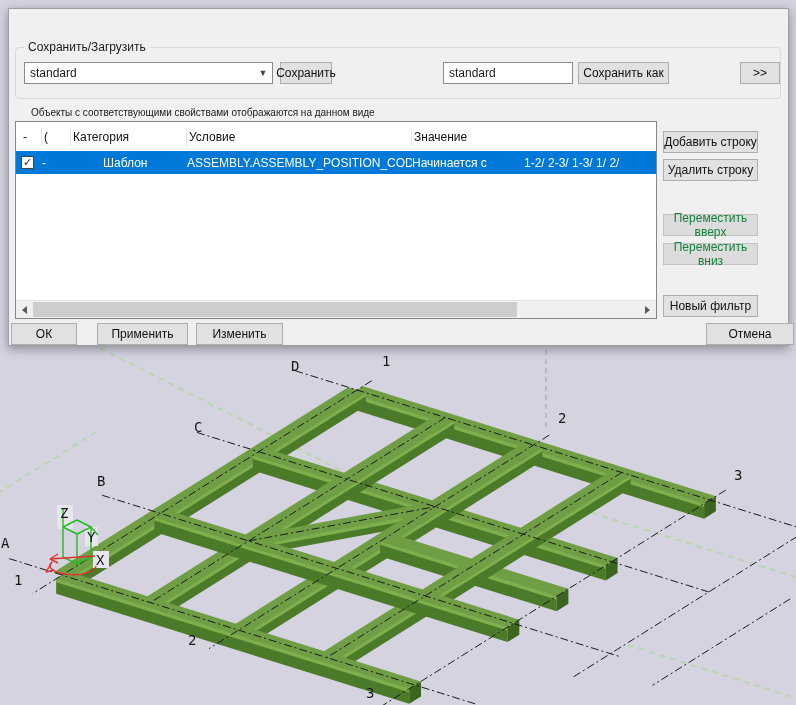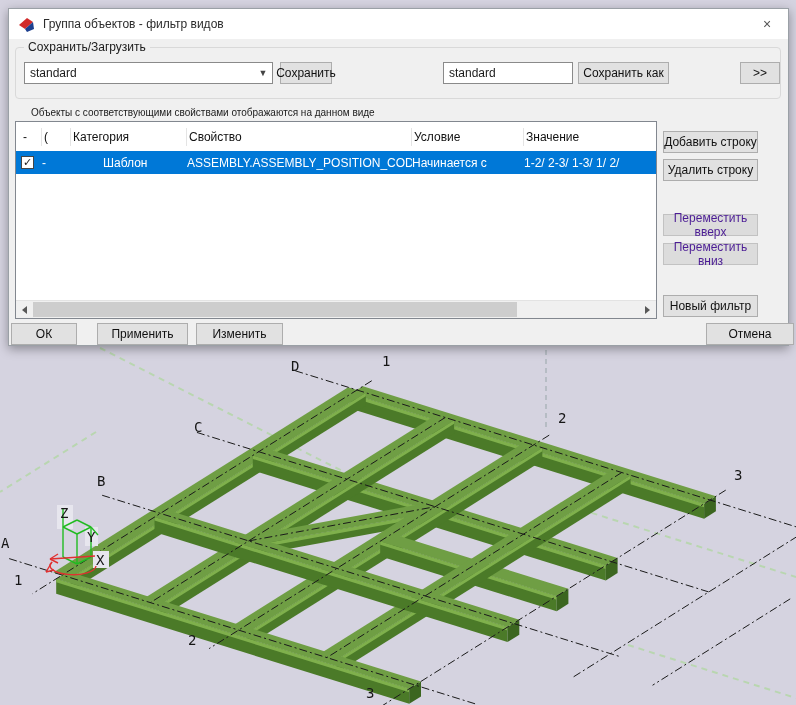--- a/index.html
+++ b/index.html
@@ -31,21 +31,21 @@
     border:1px solid #8a8a8a;box-sizing:border-box;display:flex;align-items:center;
   }
   .combo .val{flex:1;padding-left:5px;}
   .combo .chev{width:18px;text-align:center;color:#444;font-size:9px;}
   .btn{
     position:absolute;height:22px;background:#e1e1e1;border:1px solid #adadad;
     box-sizing:border-box;text-align:center;font-size:12px;color:#111;
     display:flex;align-items:center;justify-content:center;cursor:pointer;
     font-family:"Liberation Sans", sans-serif;
   }
-  .btn.disabled{background:#dcdcdc;border-color:#c2c2c2;color:#4c1d95;cursor:default;}
+  .btn.disabled{background:#dcdcdc;border-color:#c2c2c2;color:#15803d;cursor:default;}
   .textinput{
     position:absolute;left:427px;top:14px;width:130px;height:22px;background:#fff;
     border:1px solid #8a8a8a;box-sizing:border-box;padding-left:5px;display:flex;align-items:center;
   }
   #desc{position:absolute;left:22px;top:98px;font-size:10px;}
   
   #ftable{
     position:absolute;left:6px;top:112px;width:642px;height:198px;
     background:#fff;border:1px solid #82878f;box-sizing:border-box;overflow:hidden;
   }
@@ -170,49 +170,40 @@
       <text x="97" y="486" class="svg-label">B</text>
       <text x="734" y="480" class="svg-label">3</text>
       <text x="1" y="548" class="svg-label">A</text>
       <text x="14" y="585" class="svg-label">1</text>
       <text x="188" y="645" class="svg-label">2</text>
       <text x="366" y="698" class="svg-label">3</text>
     </g>
 </svg>
 
 <div id="dialog">
-  <div id="titlebar">
-    <svg id="title-icon" viewBox="0 0 17 17">
-      <polygon points="1,9 9,2 15,6 7,13" fill="#d22b2b"></polygon>
-      <polygon points="7,13 15,6 16,13 9,16" fill="#1d3f8f"></polygon>
-    </svg>
-    <span id="title-text">Группа объектов - фильтр видов</span>
-    <div id="close-btn">×</div>
-  </div>
 
   <div class="groupbox">
     <span class="groupbox-label">Сохранить/Загрузить</span>
     <div class="combo">
       <span class="val">standard</span>
       <span class="chev">▼</span>
     </div>
     <div class="btn" style="left:264px;top:14px;width:52px;">Сохранить</div>
     <div class="textinput">standard</div>
     <div class="btn" style="left:562px;top:14px;width:91px;">Сохранить как</div>
     <div class="btn" style="left:724px;top:14px;width:40px;">&gt;&gt;</div>
   </div>
 
   <div id="desc">Объекты с соответствующими свойствами отображаются на данном виде</div>
 
   <div id="ftable">
     <div id="thead" class="trow">
         <div class="hcell">-</div>
         <div class="hcell">(</div>
         <div class="hcell">Категория</div>
-        <div class="hcell">Свойство</div>
         <div class="hcell">Условие</div>
         <div class="hcell">Значение</div>
       </div>
     <div id="rows-container">
         <div class="trow drow selected">
           <div>
             <div class="cb">✓</div>
           </div>
           <div style="overflow: hidden; white-space: nowrap;">-</div>
           <div style="overflow: hidden; white-space: nowrap; margin-left: 32px;">Шаблон</div>

